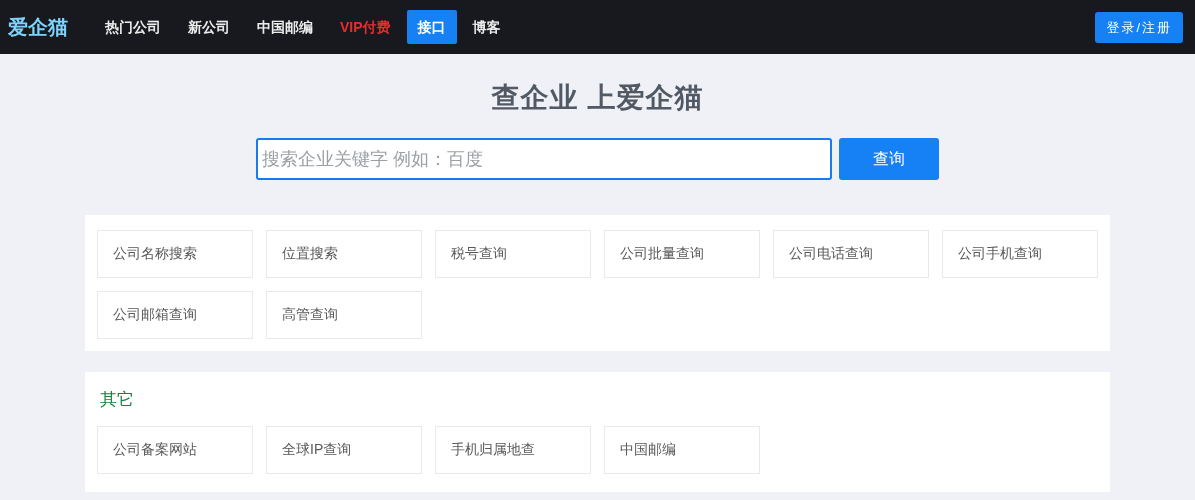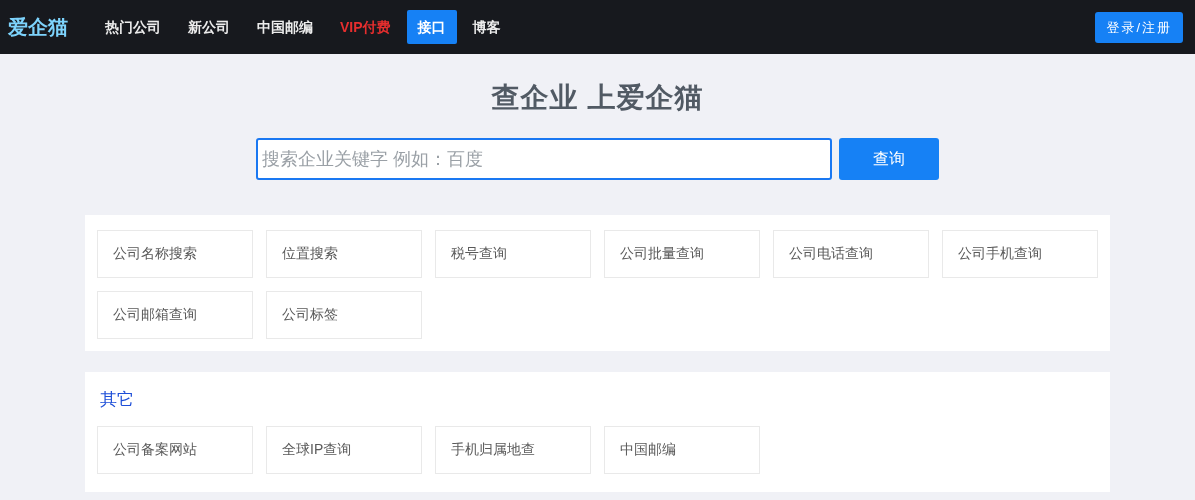--- a/index.html
+++ b/index.html
@@ -55,21 +55,21 @@
     cursor: pointer; font-family: inherit;
   }
   
   .section {
     width: 1025px; margin: 0 auto; background: #ffffff;
     padding: 15px 12px 12px 12px;
   }
   .section-quick { margin-top: 35px; }
   .section-other { margin-top: 21px; padding: 14px 12px 18px 12px; }
   .section-title {
-    font-size: 17px; color: #1d4ed8;
+    font-size: 17px; color: #15803d;
     margin: 2px 0 15px 3px; font-weight: normal;
   }
   .card-grid {
     display: grid; grid-template-columns: repeat(6, 1fr); gap: 13px;
   }
   .card {
     height: 48px; background: #ffffff; border: 1px solid #e9e9e9;
     display: flex; align-items: center; padding-left: 15px;
     font-size: 14px; color: #595959; cursor: pointer; white-space: nowrap;
   }
@@ -113,21 +113,21 @@
       <div class="card">税号查询</div>
 
       <div class="card">公司批量查询</div>
 
       <div class="card">公司电话查询</div>
 
       <div class="card">公司手机查询</div>
 
       <div class="card">公司邮箱查询</div>
 
-      <div class="card">公司标签</div>
+      <div class="card">高管查询</div>
     </div>
 </div>
 
 <div class="section section-other">
   <h2 class="section-title">其它</h2>
   <div class="card-grid">
 
       <div class="card">公司备案网站</div>
 
       <div class="card">全球IP查询</div>

